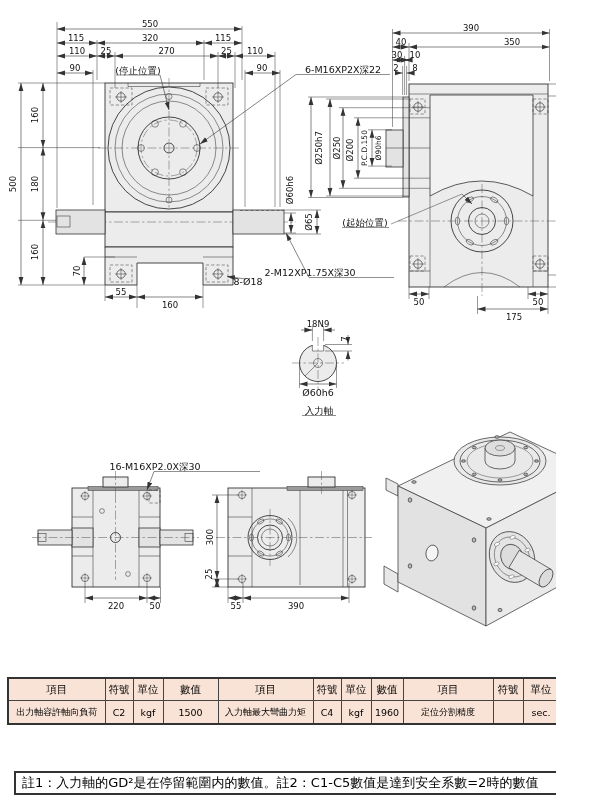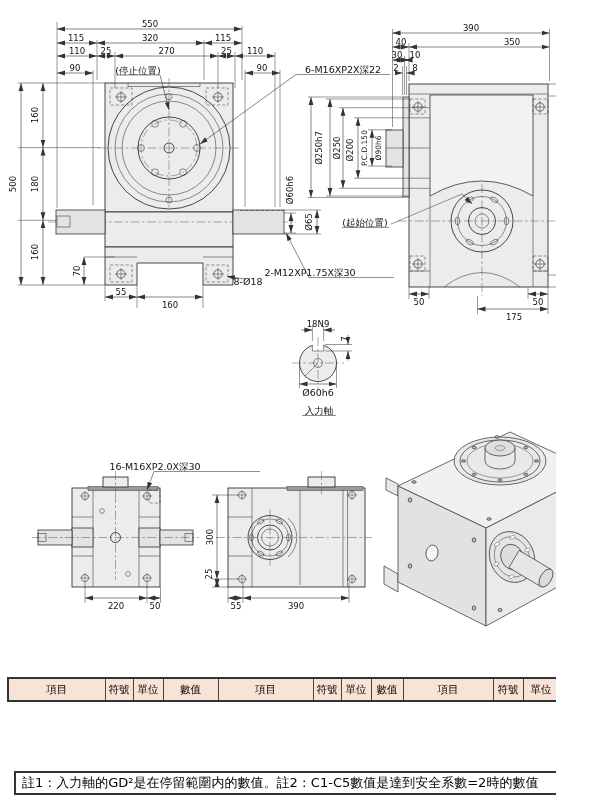--- a/index.html
+++ b/index.html
@@ -473,16 +473,30 @@
       <th>符號</th>
       <th>單位</th>
       <th>數值</th>
       <th>項目</th>
       <th>符號</th>
       <th>單位</th>
       <th>數值</th>
     </tr>
   </thead>
   <tbody>
+    <tr class="alt">
+      <td class="item">出力軸容許軸向負荷</td>
+      <td>C2</td>
+      <td>kgf</td>
+      <td>1500</td>
+      <td class="item">入力軸最大彎曲力矩</td>
+      <td>C4</td>
+      <td>kgf</td>
+      <td>1960</td>
+      <td class="item">定位分割精度</td>
+      <td></td>
+      <td>sec.</td>
+      <td>±30</td>
+    </tr>
   </tbody>
 </table>
 <div class="note">註1：入力軸的GD²是在停留範圍内的數值。註2：C1-C5數值是達到安全系數=2時的數值</div>
 </div>
 
 </body></html>

